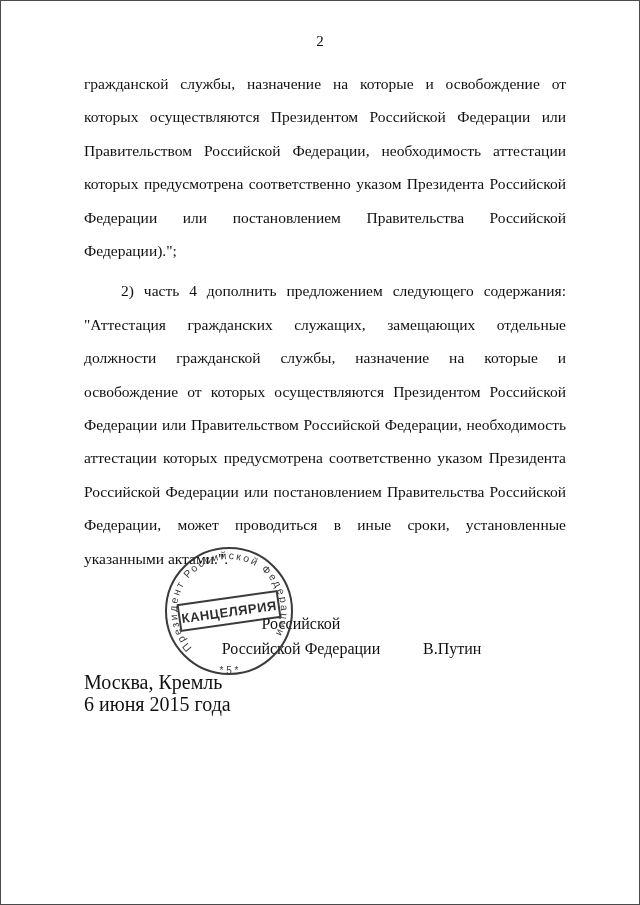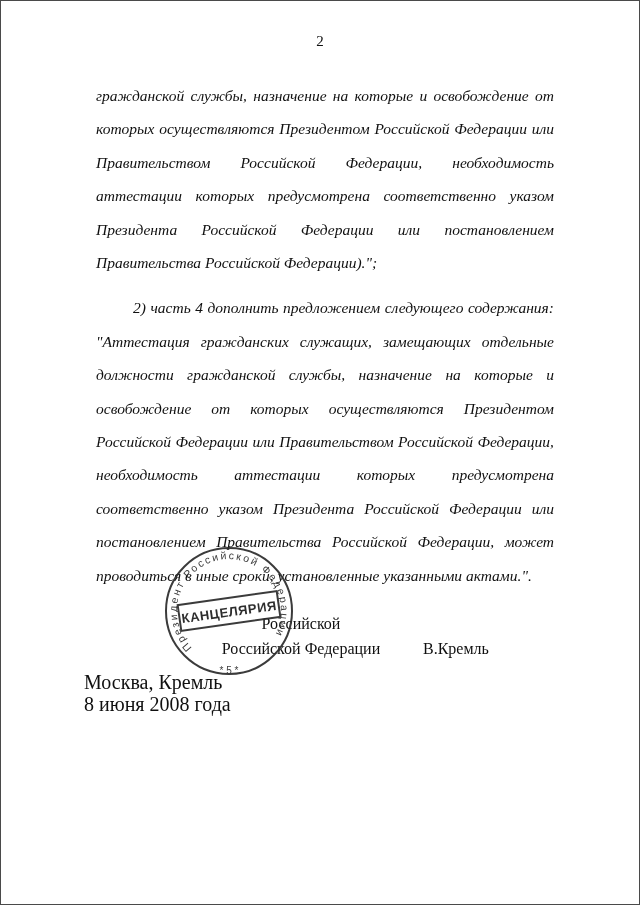--- a/index.html
+++ b/index.html
@@ -25,21 +25,21 @@
   }
   .body-text {
     position: absolute;
     left: 83px;
     top: 66px;
     width: 482px;
     font-size: 15.5px;
     line-height: 33.4px;
     text-align: justify;
   }
-  .para { margin: 12px; padding: 0; font-style: italic; }
+  .para { margin: 0; padding: 0; }
   .para.p2 { text-indent: 37px; margin-top: 7px; }
 
   .signature {
     position: absolute;
     left: 210px;
     top: 610px;
     width: 280px;
     font-size: 16px;
     line-height: 25px;
   }
@@ -94,21 +94,21 @@
   <div class="body-text">
     <p class="para p1">гражданской службы, назначение на которые и освобождение от которых осуществляются Президентом Российской Федерации или Правительством Российской Федерации, необходимость аттестации которых предусмотрена соответственно указом Президента Российской Федерации или постановлением Правительства Российской Федерации).";</p>
     <p class="para p2">2) часть 4 дополнить предложением следующего содержания: "Аттестация гражданских служащих, замещающих отдельные должности гражданской службы, назначение на которые и освобождение от которых осуществляются Президентом Российской Федерации или Правительством Российской Федерации, необходимость аттестации которых предусмотрена соответственно указом Президента Российской Федерации или постановлением Правительства Российской Федерации, может проводиться в иные сроки, установленные указанными актами.".</p>
   </div>
 
   <div class="signature">
     <div class="sig-title">
       <div>Российской</div>
       <div>Российской Федерации</div>
     </div>
-    <div class="sig-name">В.Кремль</div>
+    <div class="sig-name">В.Путин</div>
   </div>
 
   <div class="stamp">
     <svg viewBox="0 0 140 140" width="140" height="140" xmlns="http://www.w3.org/2000/svg">
       <defs>
         <path id="ring-path" d="M 33.2 106.8 A 52 52 0 1 1 106.8 106.8"></path>
       </defs>
       <circle cx="70" cy="70" r="63" class="stamp-ring"></circle>
       <text class="stamp-ring-text">
         <textPath href="#ring-path" startOffset="0">Президент Российской Федерации</textPath>
@@ -116,16 +116,16 @@
       <text x="70" y="133" text-anchor="middle" class="stamp-bottom-text">* 5 *</text>
       <g transform="rotate(-8 70 70)">
         <rect x="20" y="57" width="100" height="26" class="stamp-box"></rect>
         <text x="70" y="75.5" text-anchor="middle" class="stamp-box-text">КАНЦЕЛЯРИЯ</text>
       </g>
     </svg>
   </div>
 
   <div class="footer">
     <div>Москва, Кремль</div>
-    <div>8 июня 2008 года</div>
+    <div>6 июня 2015 года</div>
   </div>
 
 </div>
 
 </body></html>

